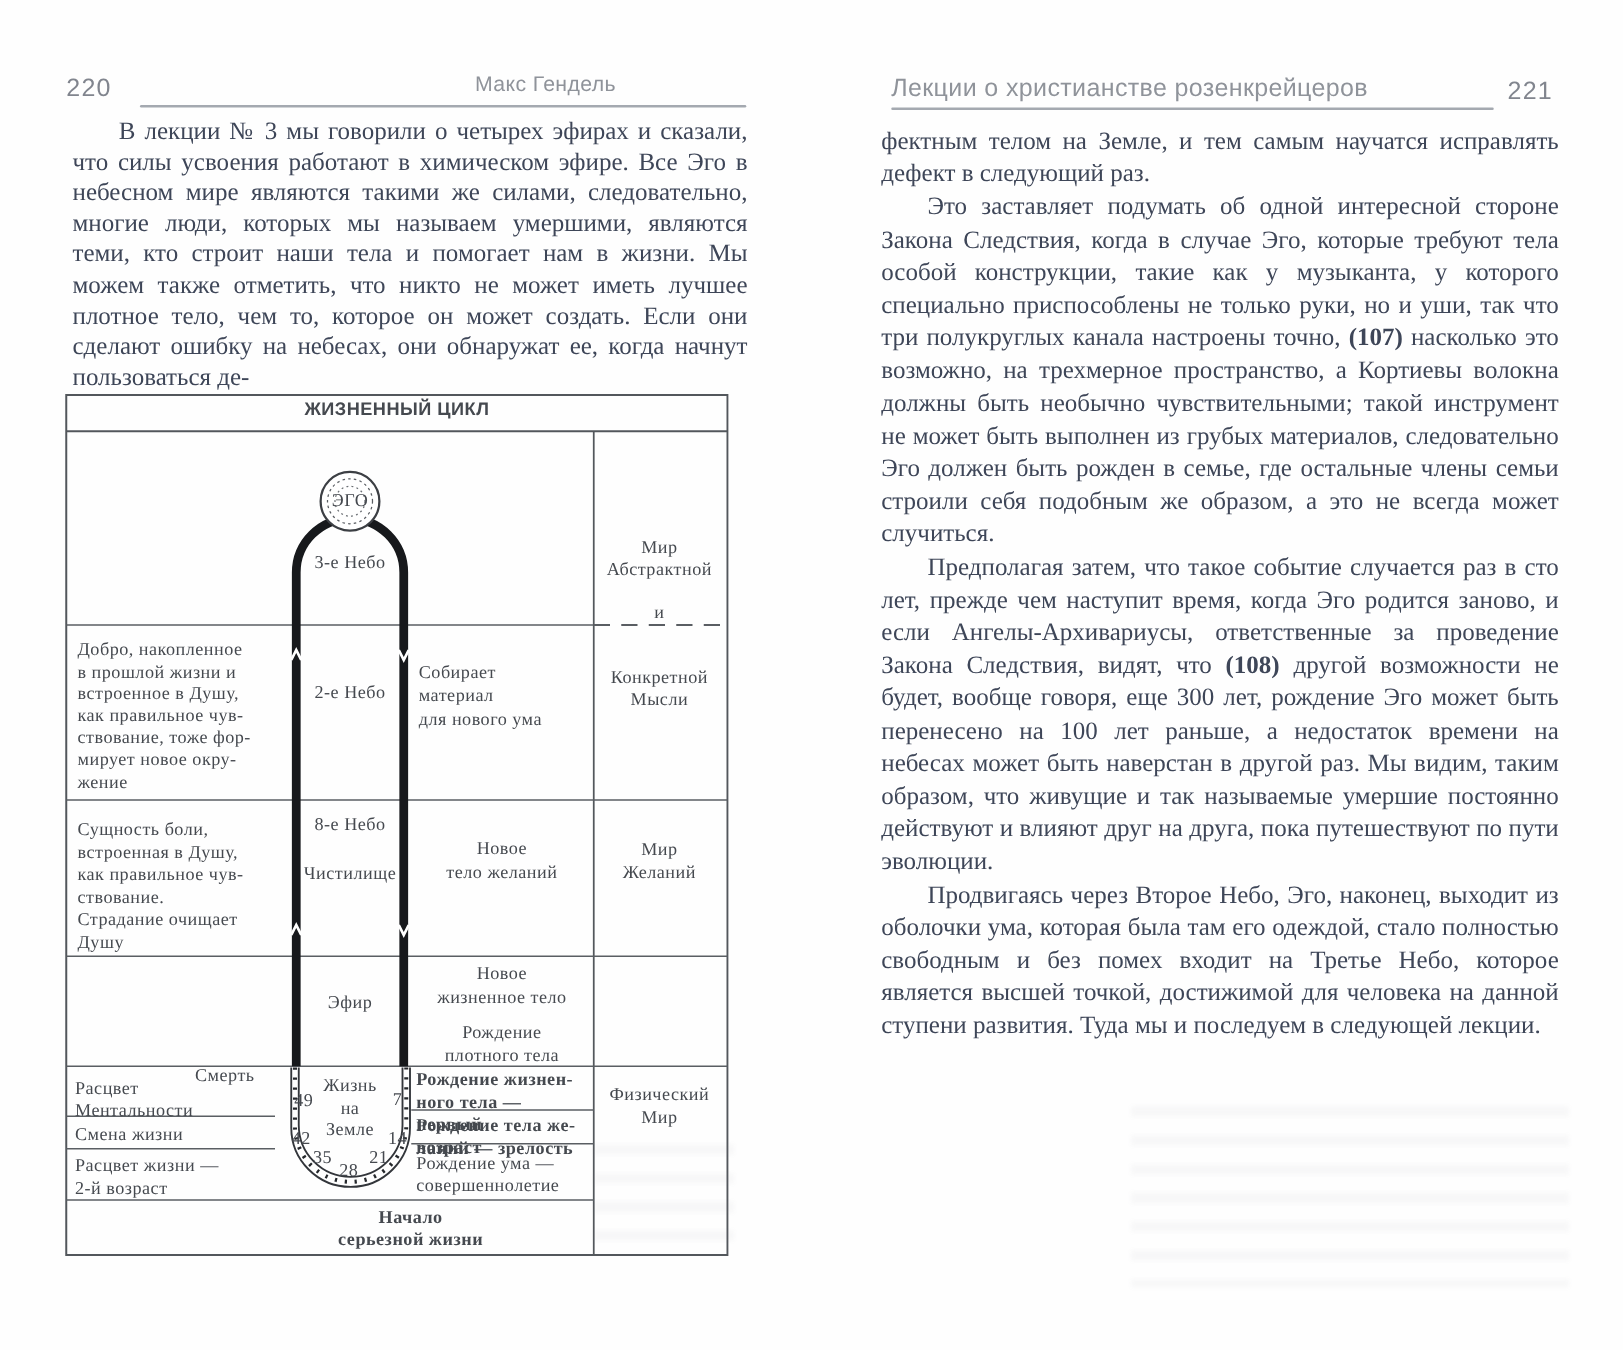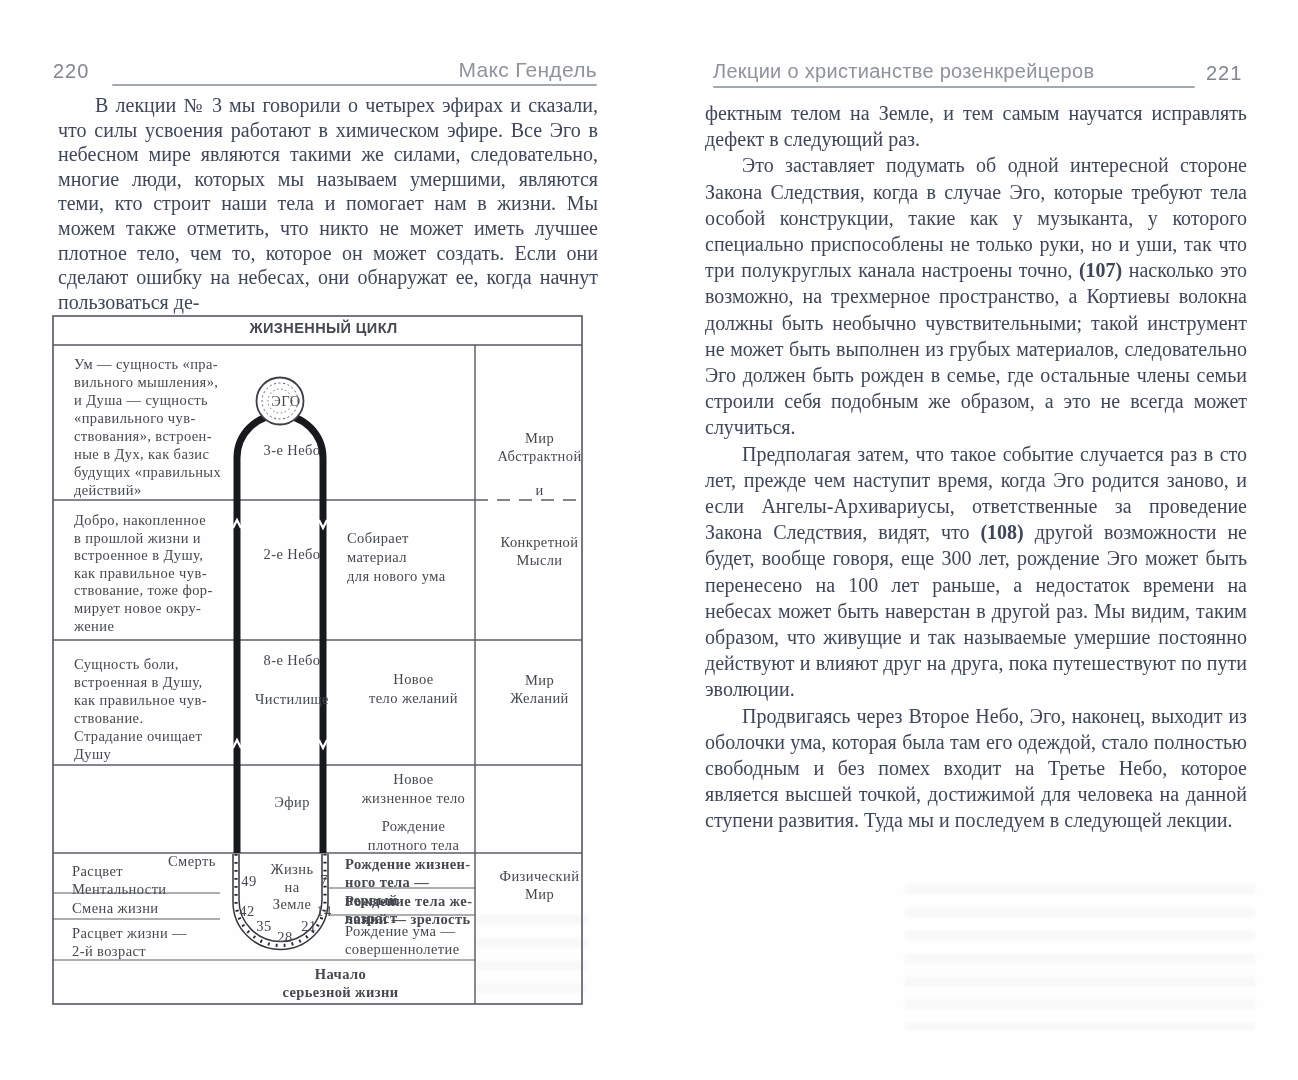--- a/index.html
+++ b/index.html
@@ -15,41 +15,41 @@
   .rule{height:2px;background:#a4a9b0;border-radius:1px;}
   
   .paras{color:#3e4658;text-align:justify;}
   .paras p{margin:0;}
   .paras p.indent{text-indent:37px;}
   .paras .b{font-weight:bold;}
   .paras-left{font-size:20px;line-height:24.6px;}
   .paras-right{font-size:20px;line-height:26.2px;}
   
   .lifecycle{left:52px;top:315px;width:531px;height:690px;}
-  .lifecycle .txt{position:absolute;color:#45494f;font-size:14.5px;line-height:18px;letter-spacing:.4px;white-space:pre-line;padding-left:12px;}
+  .lifecycle .txt{position:absolute;color:#45494f;font-size:14.5px;line-height:18px;letter-spacing:.4px;white-space:pre-line;}
   .lifecycle .center{text-align:center;}
   .ttitle{left:0;right:0;top:4px;text-align:center;font-family:"Liberation Sans", sans-serif;
           font-weight:700;font-size:24px;letter-spacing:1.5px;color:#2e3136;}
   .stage{font-size:15px;}
   .worldcell{left:421px;width:109px;line-height:19px;font-size:15px;}
   .small{font-size:11.5px;line-height:13.6px;letter-spacing:.2px;}
   .agenum{font-size:11.5px;letter-spacing:0;transform:translate(-50%,-50%);color:#3b3e43;}
   .egolabel{font-size:10px;letter-spacing:.5px;transform:translate(-50%,-50%);color:#4a4e54;}
   .footercell{font-weight:bold;font-size:15.5px;line-height:19px;}
   .boldish{font-weight:bold;}
   
   .bleed{opacity:.5;filter:blur(1.6px);
     background:repeating-linear-gradient(180deg, rgba(128,130,138,.10) 0 9px, rgba(255,255,255,0) 9px 23px);}
 </style>
 </head>
 <body>
 
 <div class="abs pagenum" style="left:53px;top:60px;">220</div>
 <div class="abs rule" style="left:112px;top:84px;width:485px;"></div>
-<div class="abs runhead" style="left:380px;top:58px;width:217px;text-align:right;font-size:21px;">Макс Гендель</div>
+<div class="abs runhead" style="left:380px;top:58px;width:217px;text-align:left;font-size:17px;">Макс Гендель</div>
 
 <div class="abs paras paras-left" style="left:58px;top:93px;width:540px;">
     <p class="indent"><span>В лекции № 3 мы говорили о четырех эфирах и сказали, что силы усвоения работают в химическом эфире. Все Эго в небесном мире являются такими же силами, следовательно, многие люди, которых мы называем умершими, являются теми, кто строит наши тела и помогает нам в жизни. Мы можем также отметить, что никто не может иметь лучшее плотное тело, чем то, которое он может создать. Если они сделают ошибку на небесах, они обнаружат ее, когда начнут пользоваться де-</span></p>
   </div>
 
 <div class="abs lifecycle">
 
   <svg width="531" height="690" viewBox="0 0 531 690" style="position:absolute;left:0;top:0;">
 
     <rect x="1" y="1" width="529" height="688" fill="none" stroke="#53575c" stroke-width="1.6"></rect>
@@ -77,28 +77,20 @@
     <circle cx="228" cy="86" r="18" fill="none" stroke="#595d62" stroke-width="1" stroke-dasharray="2 2.6"></circle>
     <circle cx="228" cy="86" r="12" fill="none" stroke="#6a6e73" stroke-width="1" stroke-dasharray="1.5 2.6"></circle>
 
     <path d="M181 539 V587 A47.5 47.5 0 0 0 276 587 V539" fill="none" stroke="#33363b" stroke-width="1.5"></path>
     <path d="M187 539 V585 A41.5 41.5 0 0 0 270 585 V539" fill="none" stroke="#33363b" stroke-width="1.5"></path>
     <path d="M184 539 V586 A44.5 44.5 0 0 0 273 586 V539" fill="none" stroke="#24272b" stroke-width="3.2" stroke-dasharray="1.8 6.2"></path>
   </svg>
 
   <div class="txt ttitle">ЖИЗНЕННЫЙ ЦИКЛ</div>
 
-  <div class="txt" style="left:10px;top:40px;width:168px;">Ум — сущность «пра-
-вильного мышления»,
-и Душа — сущность
-«правильного чув-
-ствования», встроен-
-ные в Дух, как базис
-будущих «правильных
-действий»</div>
   <div class="txt" style="left:10px;top:197px;width:168px;line-height:17.6px;">Добро, накопленное
 в прошлой жизни и
 встроенное в Душу,
 как правильное чув-
 ствование, тоже фор-
 мирует новое окру-
 жение</div>
   <div class="txt" style="left:10px;top:340px;width:168px;">Сущность боли,
 встроенная в Душу,
 как правильное чув-

